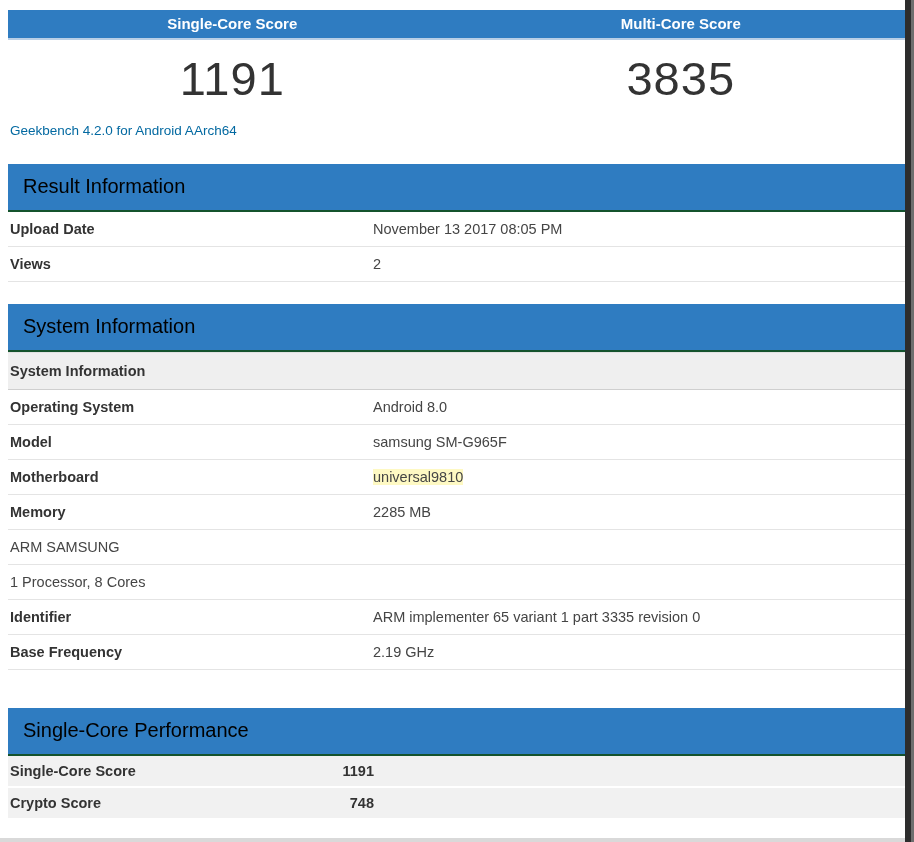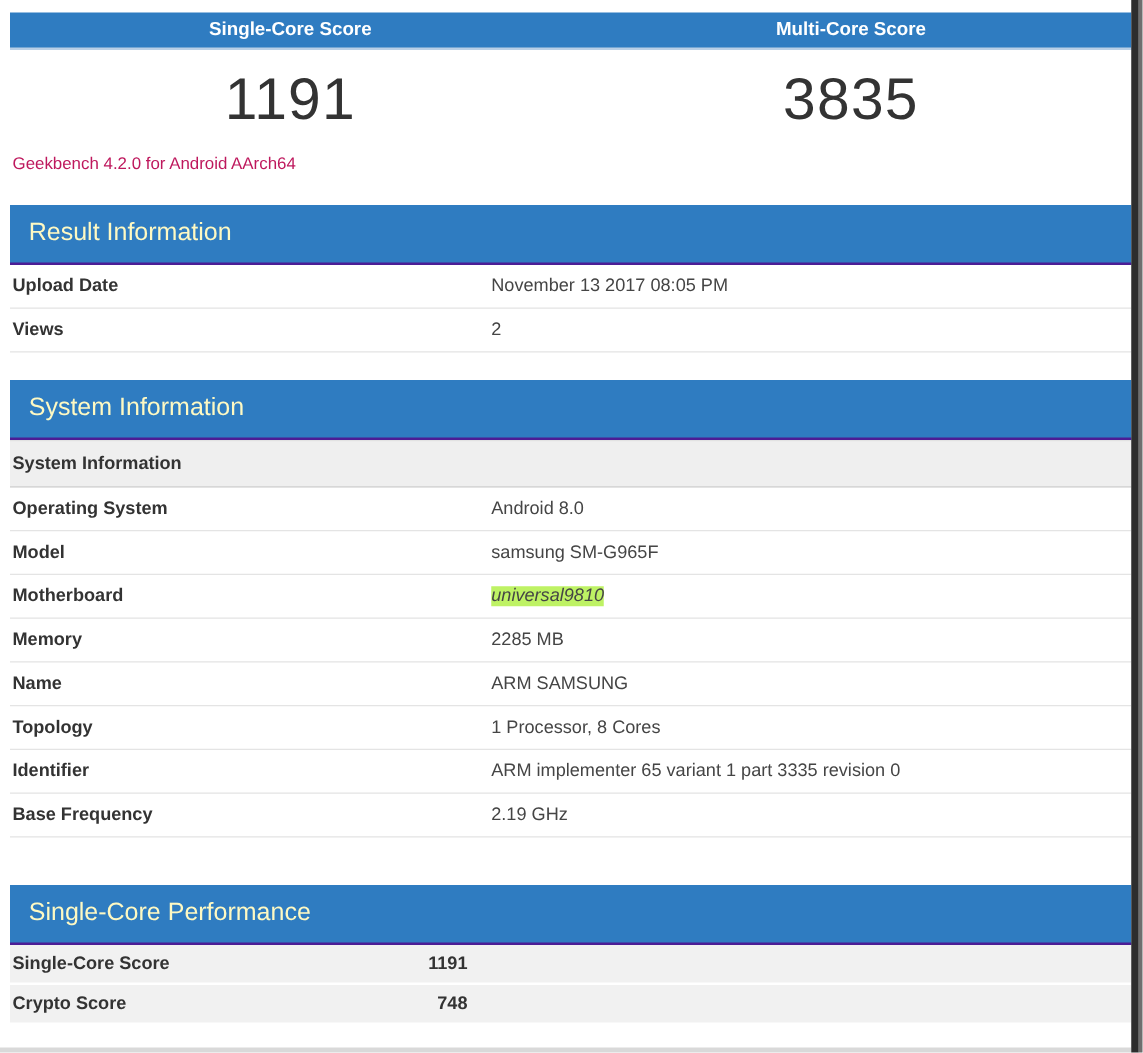--- a/index.html
+++ b/index.html
@@ -20,52 +20,51 @@
   }
   .topbar .col {
     flex: 1; text-align: center; color: #ffffff;
     font-weight: bold; font-size: 15px; padding: 5px 0 6px;
   }
   .scores { display: flex; }
   .scores .col {
     flex: 1; text-align: center; font-size: 47px; line-height: 54px;
     color: #333333; padding-top: 12px; letter-spacing: 1px;
   }
-  .caption { font-size: 13.5px; color: #be185d; margin-top: 17px; padding-left: 2px; }
+  .caption { font-size: 13.5px; color: #0369a1; margin-top: 17px; padding-left: 2px; }
 
   
   .section-header {
-    background: #2f7cc1; color: #fef9c3; font-size: 20px;
-    padding: 11px 15px 12px; border-bottom: 2px solid #4c1d95;
+    background: #2f7cc1; color: #000000; font-size: 20px;
+    padding: 11px 15px 12px; border-bottom: 2px solid #14532d;
   }
   .mt-result { margin-top: 26px; }
   .mt-system { margin-top: 22px; }
   .mt-perf   { margin-top: 38px; }
 
   
   .trow {
     display: flex; align-items: baseline;
     padding: 9px 0 9px 2px; border-bottom: 1px solid #e4e4e4;
     font-size: 14.5px;
-    gap: 20px;
   }
   .trow .label { width: 363px; flex-shrink: 0; font-weight: bold; color: #333333; }
   .trow .value { color: #454545; }
 
   
   .subheader {
     background: #efefef; font-weight: bold; color: #333333; font-size: 14.5px;
     padding: 10px 0 10px 2px;
     border-top: 1px solid #e2e2e2; border-bottom: 1px solid #cfcfcf;
     margin-top: 0;
   }
   .mt-proc { margin-top: 15px; }
 
   
-  .highlight { background: #bef264; font-style: italic; }
+  .highlight { background: #fef9c3; }
 
   
   .perf-row {
     display: flex; background: #f1f1f1;
     padding: 7px 0 7px 2px; border-bottom: 2px solid #ffffff;
     font-size: 14.5px; font-weight: bold; color: #333333;
   }
   .perf-row .plabel { width: 250px; flex-shrink: 0; }
   .perf-row .pscore { width: 114px; text-align: right; }
 
@@ -118,25 +117,23 @@
       <div class="value"><span class="highlight">universal9810</span></div>
     </div>
     <div class="trow">
       <div class="label">Memory</div>
       <div class="value">2285 MB</div>
     </div>
   </div>
 
   <div>
     <div class="trow">
-      <div class="label">Name</div>
       <div class="value">ARM SAMSUNG</div>
     </div>
     <div class="trow">
-      <div class="label">Topology</div>
       <div class="value">1 Processor, 8 Cores</div>
     </div>
     <div class="trow">
       <div class="label">Identifier</div>
       <div class="value">ARM implementer 65 variant 1 part 3335 revision 0</div>
     </div>
     <div class="trow">
       <div class="label">Base Frequency</div>
       <div class="value">2.19 GHz</div>
     </div>

